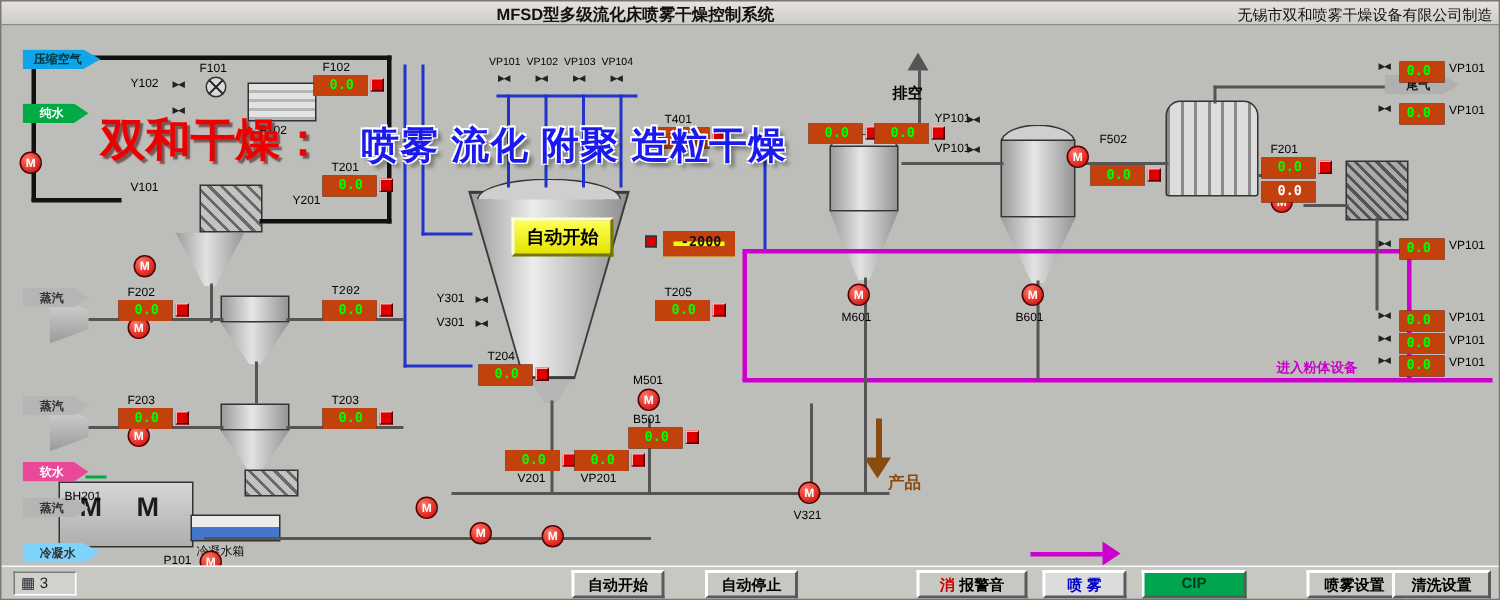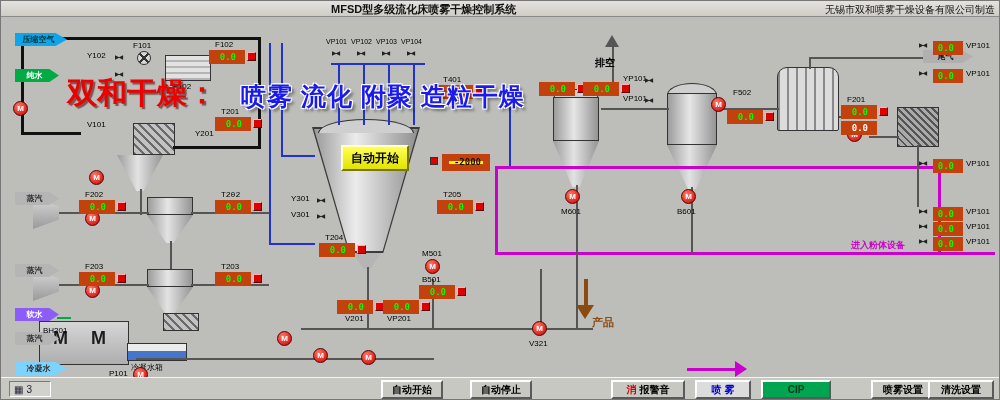--- a/index.html
+++ b/index.html
@@ -164,21 +164,21 @@
       <div class="pipe" style="left: 808px; top: 40px; width: 2px; height: 12px; background: rgb(85, 85, 85);"></div>
       <div class="pipe" style="left: 808px; top: 40px; width: 116px; height: 2px; background: rgb(85, 85, 85);"></div>
       <div class="pipe" style="left: 135px; top: 341px; width: 298px; height: 2px; background: rgb(85, 85, 85);"></div>
       <div class="pipe" style="left: 539px; top: 252px; width: 2px; height: 56px; background: rgb(85, 85, 85);"></div>
       <div class="pipe" style="left: 431px; top: 262px; width: 2px; height: 50px; background: rgb(85, 85, 85);"></div>
       <div class="pipe" style="left: 583px; top: 262px; width: 4px; height: 28px; background: rgb(138, 74, 16);"></div>
       <div class="flowarrow" style="left: 14px; top: 16px; width: 52px; background: #0ea5e9; color: rgb(0, 51, 58); text-align: right;">压缩空气</div>
       <div class="flowarrow" style="left: 14px; top: 52px; width: 44px; background: rgb(0, 170, 68); color: rgb(255, 255, 255);">纯水</div>
       <div class="flowarrow" style="left: 14px; top: 175px; width: 44px; background: rgb(181, 181, 181); color: rgb(51, 51, 51);">蒸汽</div>
       <div class="flowarrow" style="left: 14px; top: 247px; width: 44px; background: rgb(181, 181, 181); color: rgb(51, 51, 51);">蒸汽</div>
-      <div class="flowarrow" style="left: 14px; top: 291px; width: 44px; background: #8b5cf6; color: rgb(255, 255, 255);">软水</div>
+      <div class="flowarrow" style="left: 14px; top: 291px; width: 44px; background: #ec4899; color: rgb(255, 255, 255);">软水</div>
       <div class="flowarrow" style="left: 14px; top: 315px; width: 44px; background: rgb(181, 181, 181); color: rgb(51, 51, 51);">蒸汽</div>
       <div class="flowarrow" style="left: 14px; top: 345px; width: 52px; background: #7dd3fc; color: rgb(51, 51, 51);">冷凝水</div>
       <div class="flowarrow" style="left: 922px; top: 33px; width: 50px; background: rgb(176, 176, 176); color: rgb(17, 17, 17);">尾气</div>
       <div class="lbl" style="left: 132px; top: 25px;">F101</div>
       <div class="lbl" style="left: 172px; top: 66px;">F102</div>
       <div class="lbl" style="left: 86px; top: 35px;">Y102</div>
       <div class="lbl" style="left: 86px; top: 60px; margin-top: 44px;">V101</div>
       <div class="lbl" style="left: 194px; top: 113px;">Y201</div>
       <div class="lbl" style="left: 290px; top: 178px;">Y301</div>
       <div class="lbl" style="left: 290px; top: 194px;">V301</div>

